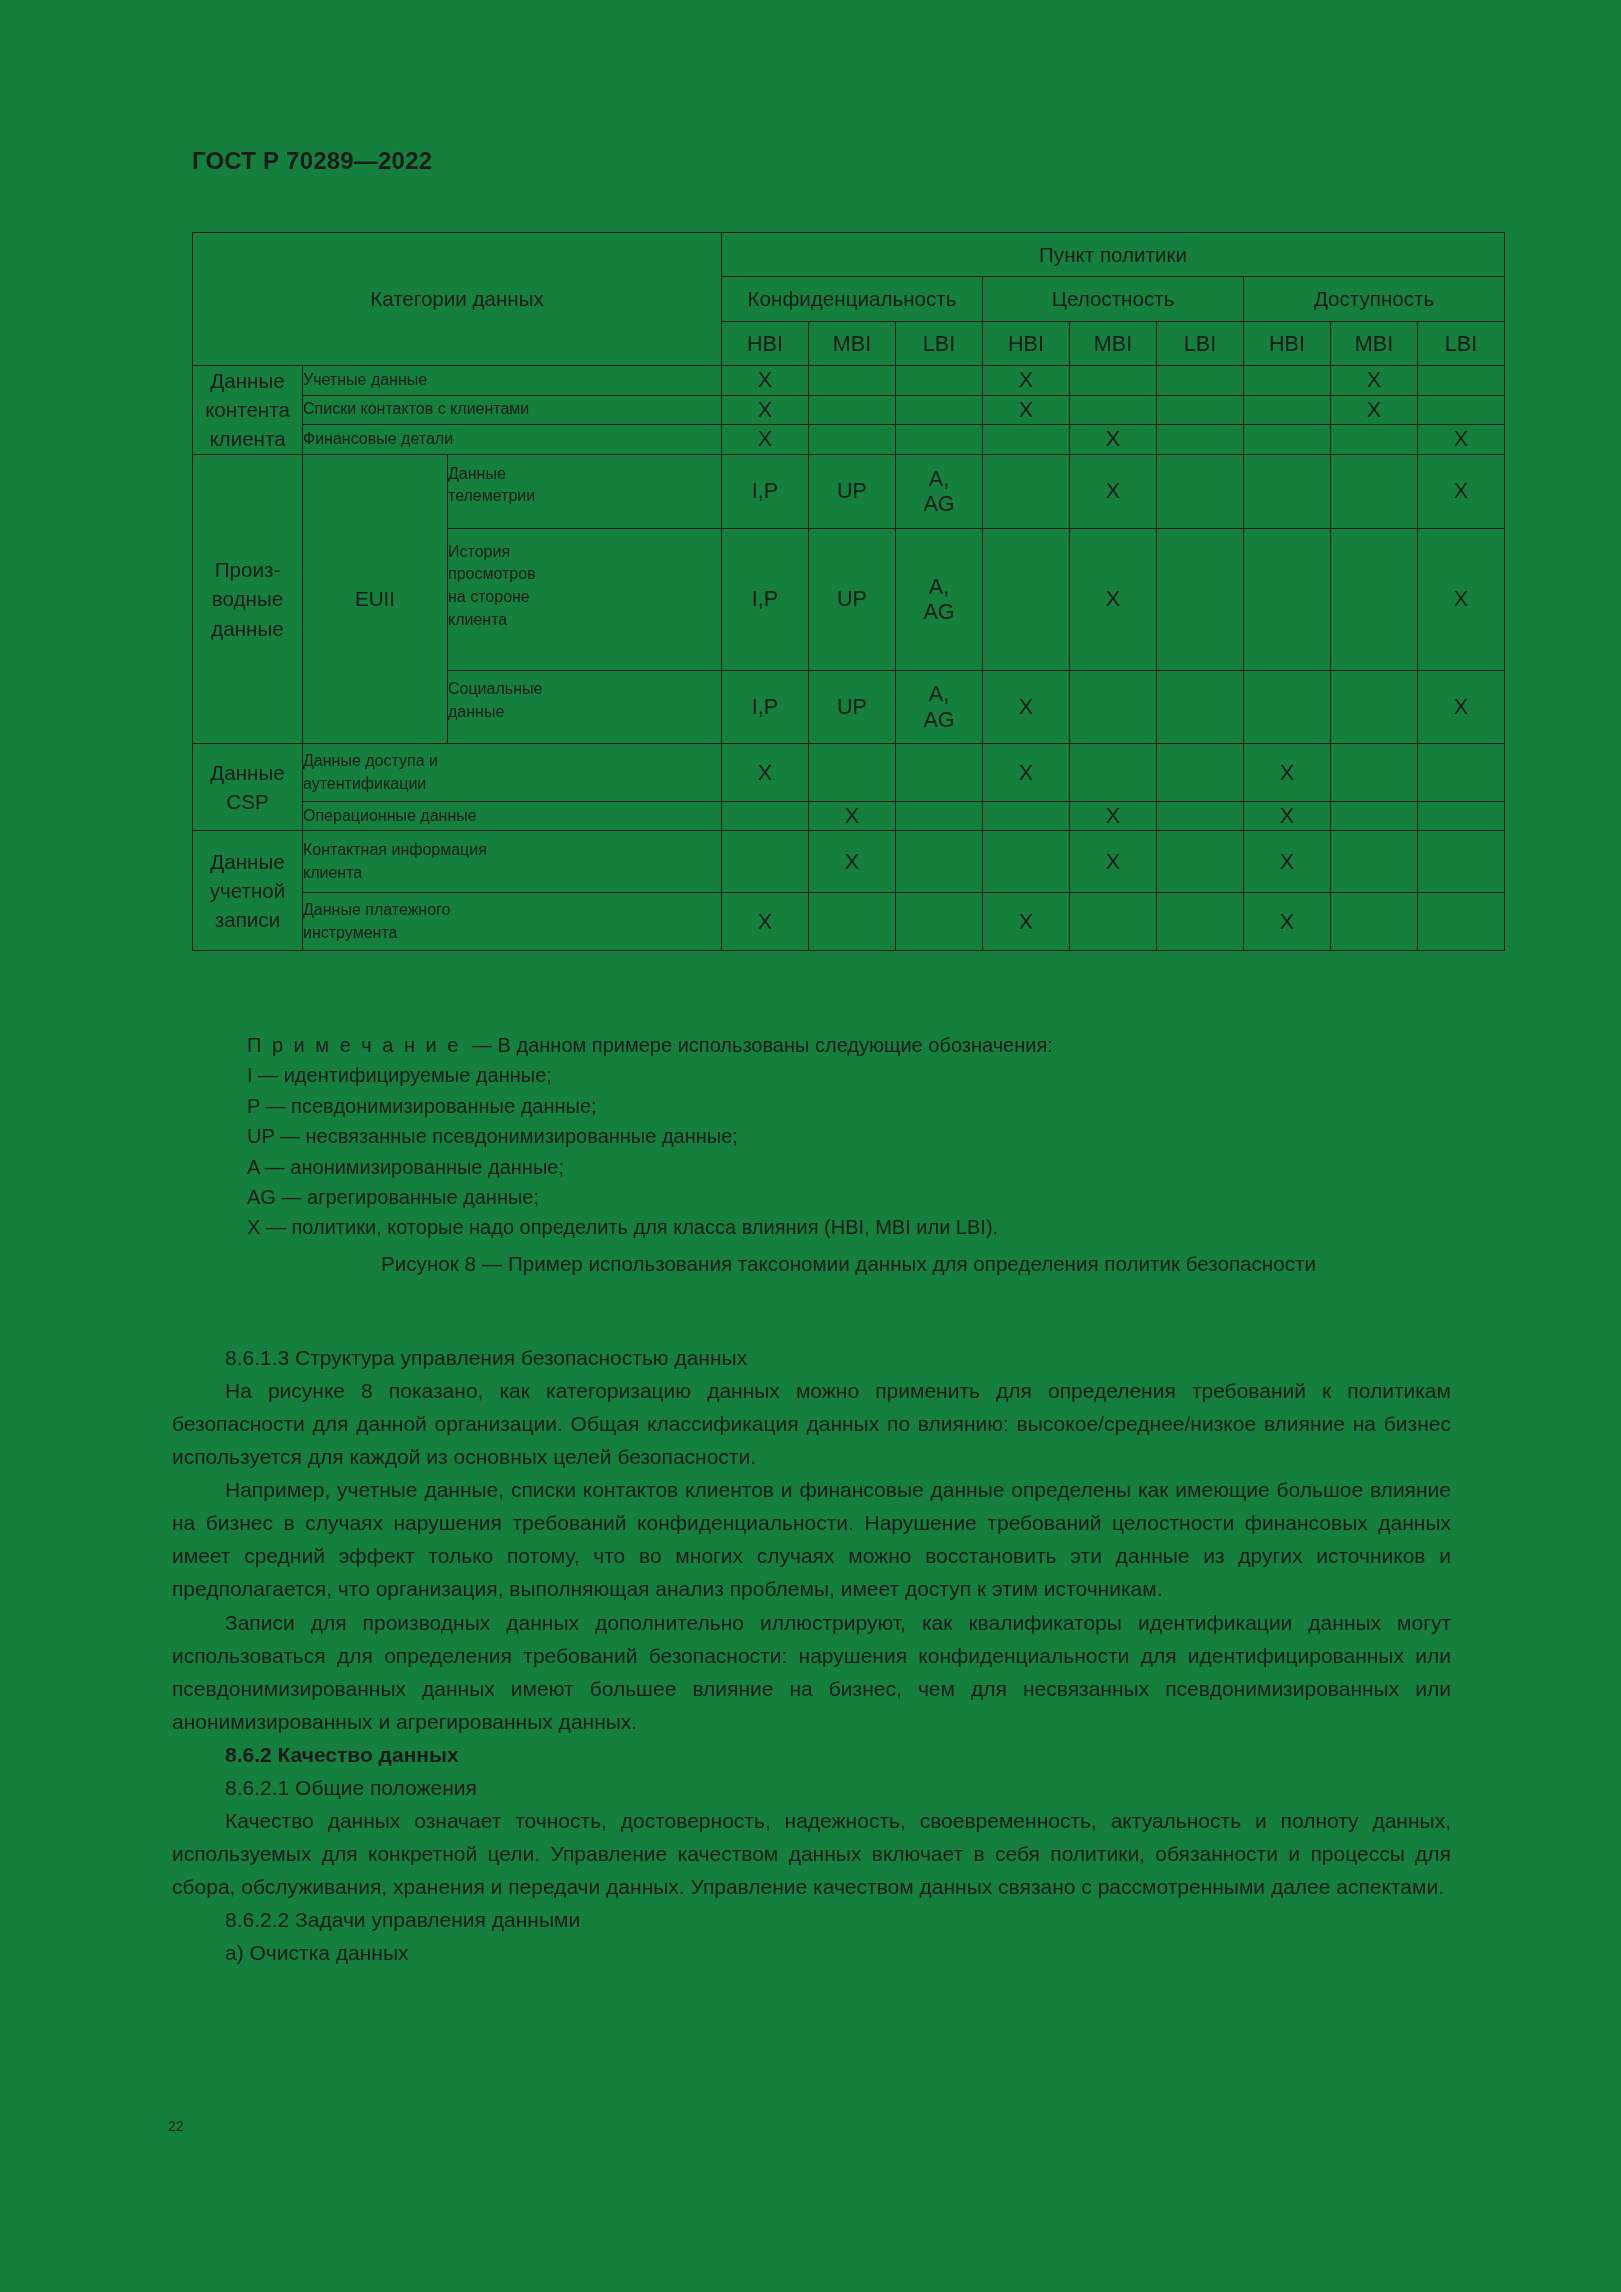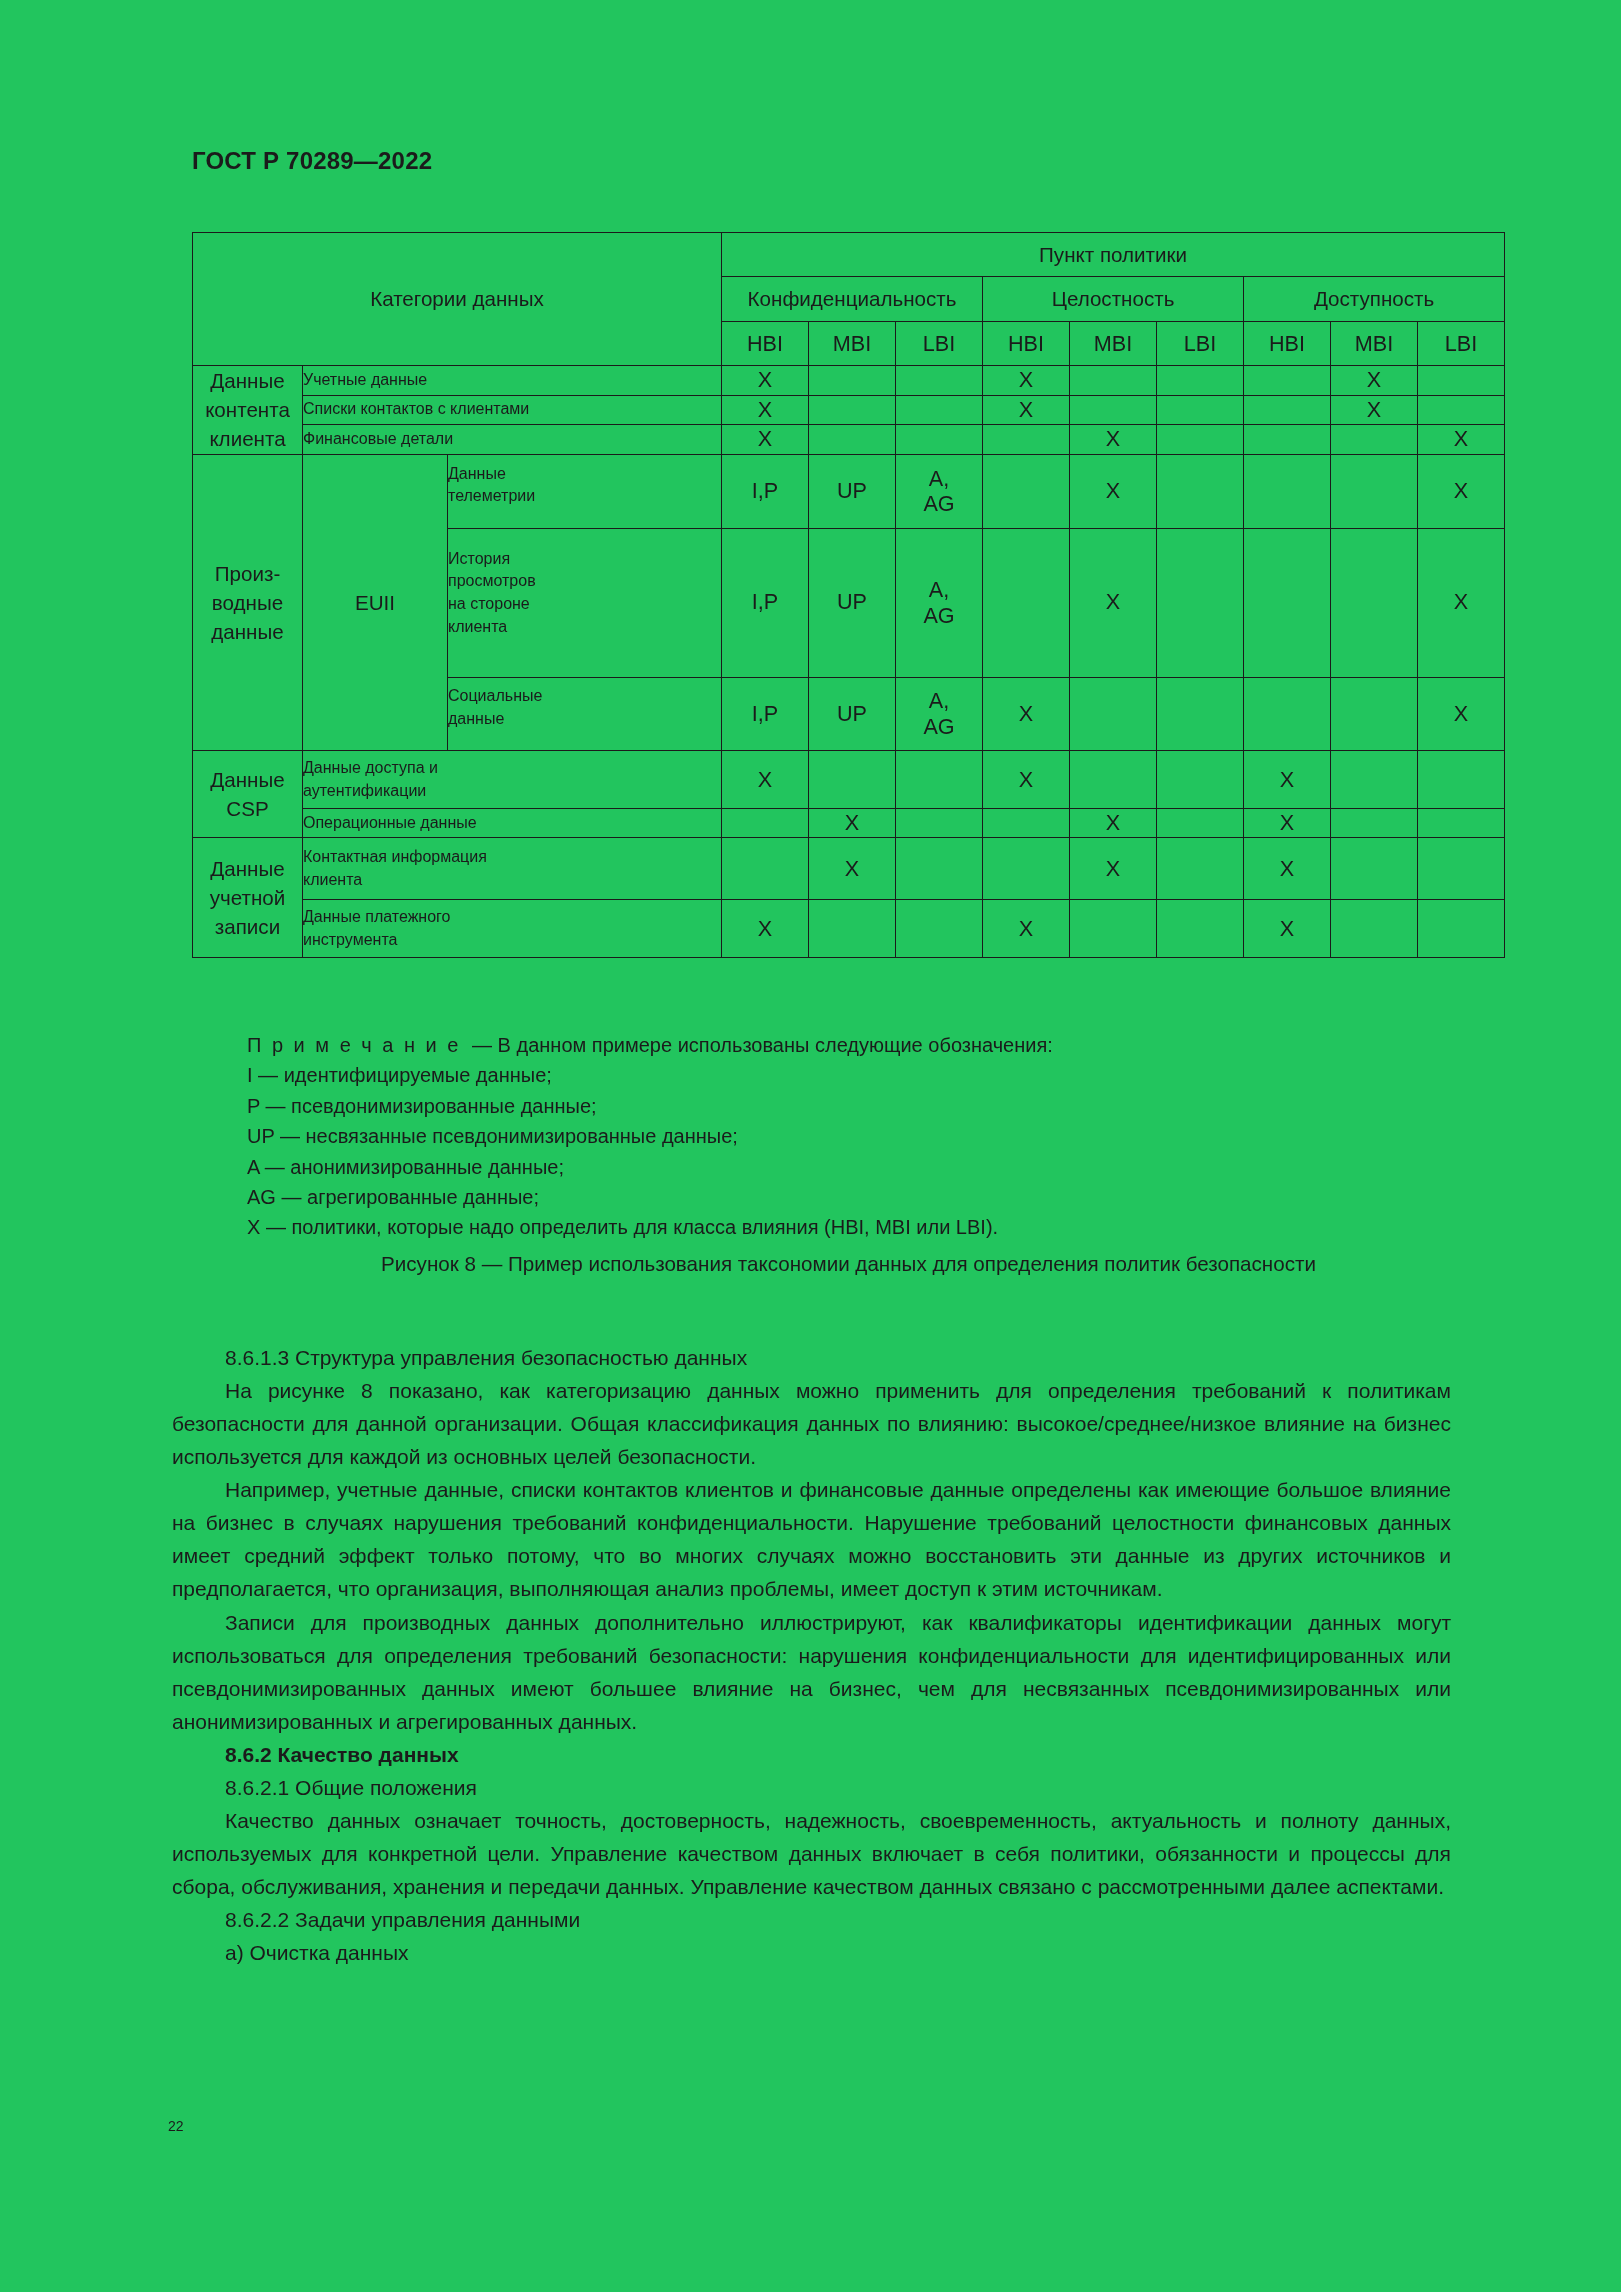--- a/index.html
+++ b/index.html
@@ -14,21 +14,21 @@
     font-family: "Liberation Sans", sans-serif;
     color: #1b1b1b;
     position: relative;
     overflow: hidden;
   }
   .page {
     position: absolute;
     left: 0; top: 0;
     width: 1621px;
     height: 2293px;
-    background: #22c55e;
+    background: #15803d;
   }
 
   
   .doc-header {
     position: absolute;
     left: 192px;
     top: 147px;
     font-size: 24px;
     font-weight: bold;
     letter-spacing: 0.2px;
@@ -73,21 +73,21 @@
     text-align: center;
     font-size: 20.6px;
   }
 
   td.item {
     text-align: left;
     font-size: 16px;
     line-height: 1.42;
     padding: 6.9px 3.9px 6.9px 11.8px;
   }
-  td.item.tall { vertical-align: top; padding-top: 19px; }
+  td.item.tall { vertical-align: top; padding-top: 12px; }
   td.item.two  { vertical-align: top; padding-top: 7.8px; }
 
   td.mark {
     text-align: center;
     font-size: 21.6px;
     vertical-align: bottom;
     padding-bottom: 6.9px;
     line-height: 1.3;
   }
   td.mark.mid { vertical-align: middle; padding-bottom: 0; }

